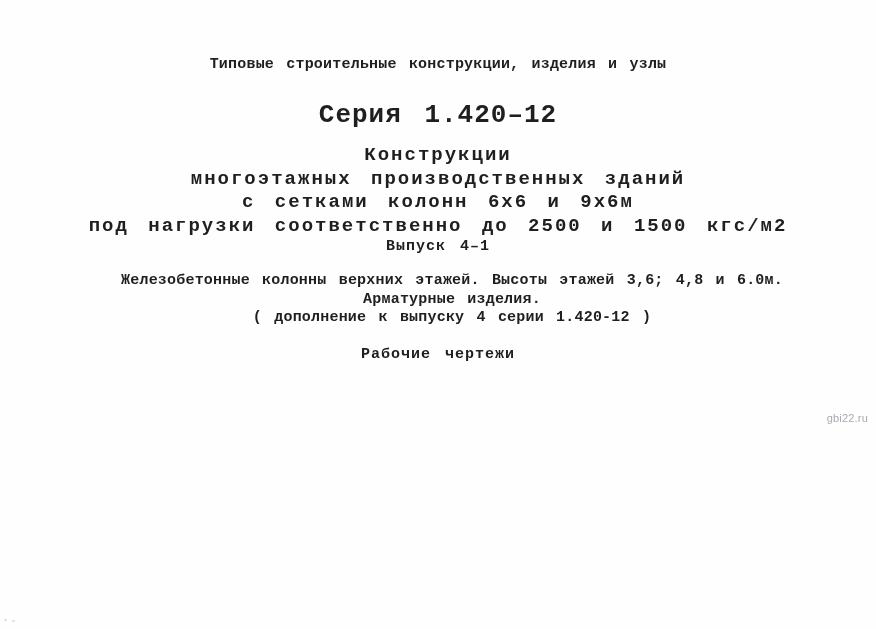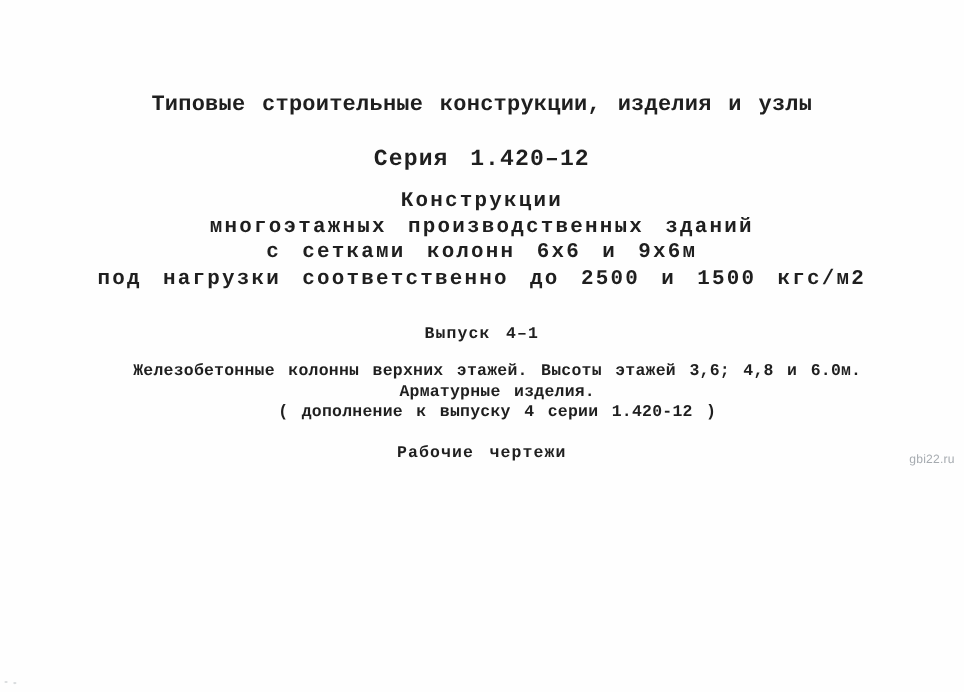--- a/index.html
+++ b/index.html
@@ -21,42 +21,41 @@
     background: #fefefe;
     color: #1f1f1f;
     box-sizing: border-box;
   }
   .line {
     text-align: center;
     font-weight: 700;
     white-space: nowrap;
   }
   .header-line {
-    padding-top: 84px;
-    font-size: 20px;
+    padding-top: 56px;
+    font-size: 15px;
     letter-spacing: 0.2px;
     word-spacing: 3px;
   }
   .series-title {
     margin-top: 27px;
-    font-size: 21px;
+    font-size: 26px;
     letter-spacing: 1px;
     word-spacing: 6px;
   }
   .main-title {
     margin-top: 14px;
   }
   .main-title .line {
     font-size: 19px;
     letter-spacing: 2px;
     word-spacing: 6px;
     line-height: 23.5px;
   }
   .issue-title {
-    margin-top: 30px;
     font-size: 15px;
     letter-spacing: 1px;
     word-spacing: 4px;
   }
   .description {
     margin-top: 17px;
     margin-left: 28px;
   }
   .description .line {
     font-size: 15px;

